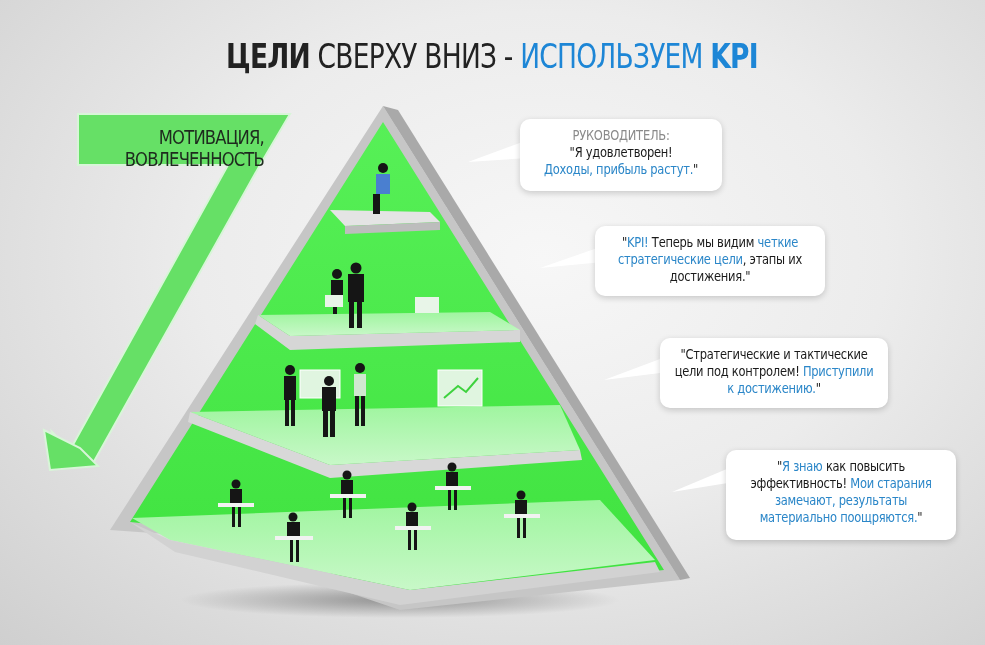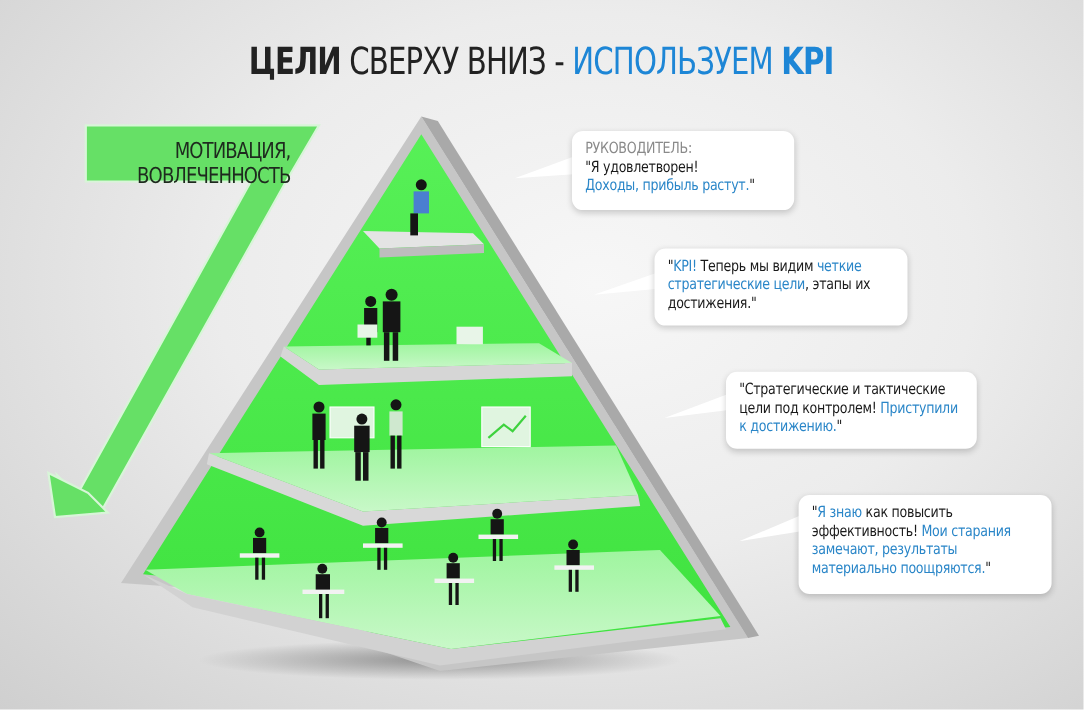--- a/index.html
+++ b/index.html
@@ -20,21 +20,21 @@
   .motivation {
     position: absolute; left: 82px; top: 126px; width: 182px;
     text-align: right; font-size: 20px; line-height: 22px; color: #1e2a1e;
     font-family: "DejaVu Sans", sans-serif; letter-spacing: -1px;
     transform: scaleX(0.82); transform-origin: right top;
   }
   .bubble {
     position: absolute; background: #fff; border-radius: 10px;
     box-shadow: 0 2px 6px rgba(0,0,0,0.18);
     font-family: "DejaVu Sans", sans-serif; font-size: 14px; line-height: 17px;
-    color: #1a1a1a; padding: 8px 12px; box-sizing: border-box;
+    color: #1a1a1a; padding: 8px 12px; box-sizing: border-box; text-align: center;
   }
   .bubble .inner { transform: scaleX(0.82); transform-origin: left top; width: 122%; letter-spacing: -0.3px; }
   .bubble .hl { color: #2a86c8; }
   .bubble .gray { color: #8a8a8a; }
   .b1 { left: 520px; top: 119px; width: 202px; height: 72px; }
   .b2 { left: 595px; top: 226px; width: 230px; height: 70px; }
   .b3 { left: 660px; top: 338px; width: 228px; height: 70px; }
   .b4 { left: 726px; top: 450px; width: 230px; height: 90px; }
 </style>
 </head>

